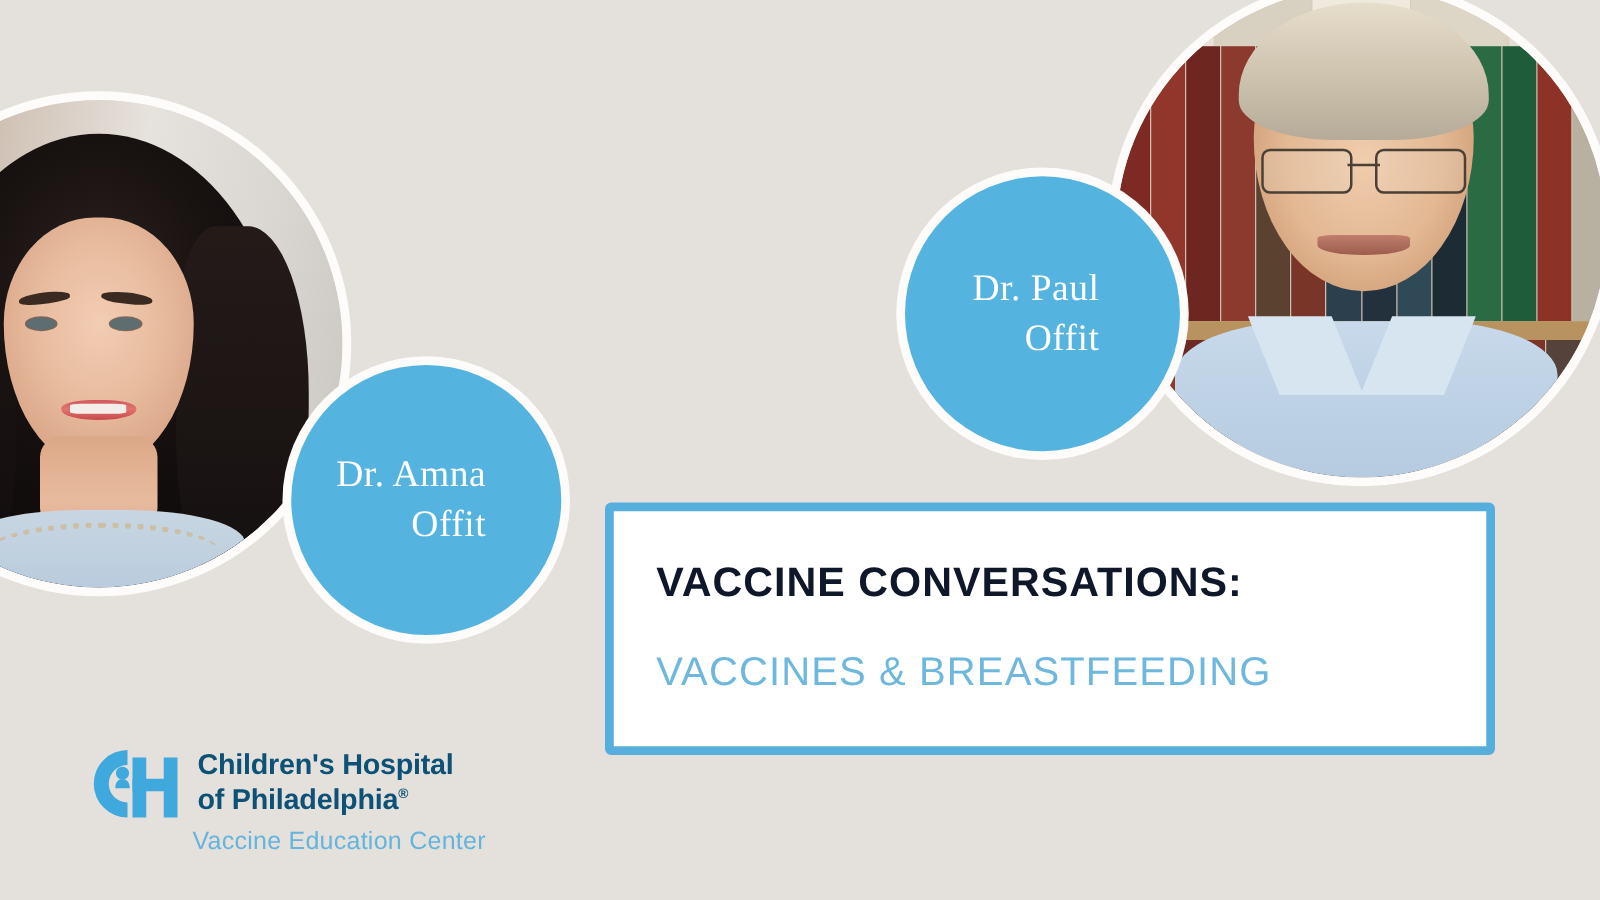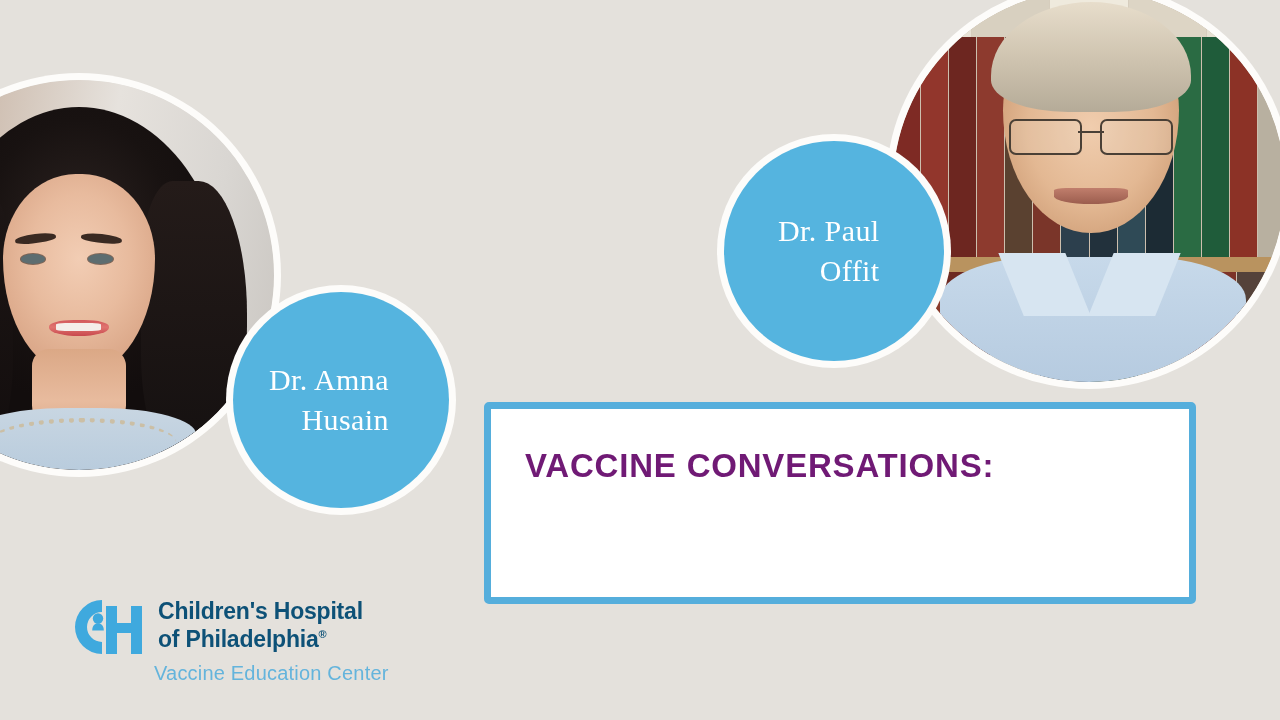--- a/index.html
+++ b/index.html
@@ -301,21 +301,21 @@
     top: 402px;
     width: 712px;
     height: 202px;
     box-sizing: border-box;
     background: #FFFFFF;
     border: 7px solid #55AEDC;
     border-radius: 5px;
     padding: 38px 0 0 34px;
   }
   #title-line1 {
-    color: #701a75;
+    color: #0f172a;
     font-family: "Liberation Sans", sans-serif;
     font-weight: bold;
     font-size: 33px;
     letter-spacing: 0.8px;
     white-space: nowrap;
   }
   #title-line2 {
     margin-top: 34px;
     color: #6FB8DD;
     font-family: "Liberation Sans", sans-serif;
@@ -441,30 +441,31 @@
         <div class="lens" id="lens-l"></div>
         <div class="lens" id="lens-r"></div>
         <div id="bridge"></div>
       </div>
       <div id="offit-smile"></div>
     </div>
   </div>
 
   <div class="name-bubble" id="amna-bubble">
     <span class="name-text">Dr. Amna
-Husain</span>
+Offit</span>
   </div>
 
   <div class="name-bubble" id="offit-bubble">
     <span class="name-text">Dr. Paul
 Offit</span>
   </div>
 
   <div id="title-card">
     <div id="title-line1">VACCINE CONVERSATIONS:</div>
+    <div id="title-line2">VACCINES &amp; BREASTFEEDING</div>
   </div>
 
   <div id="logo">
     <div id="logo-mark">
       <svg viewBox="0 0 78 62" width="78" height="62" aria-hidden="true">
 
         <path d="M32 4 A25 25 0 1 0 32 58 L32 46 A13.5 13.5 0 1 1 32 16 Z" fill="#3FA9DE"></path>
 
         <circle cx="28" cy="22.5" r="5.2" fill="#3FA9DE"></circle>
         <path d="M22.2 34.5 C22.2 29.4 25 27.2 28 27.2 C31 27.2 33.8 29.4 33.8 34.5 Z" fill="#3FA9DE"></path>

